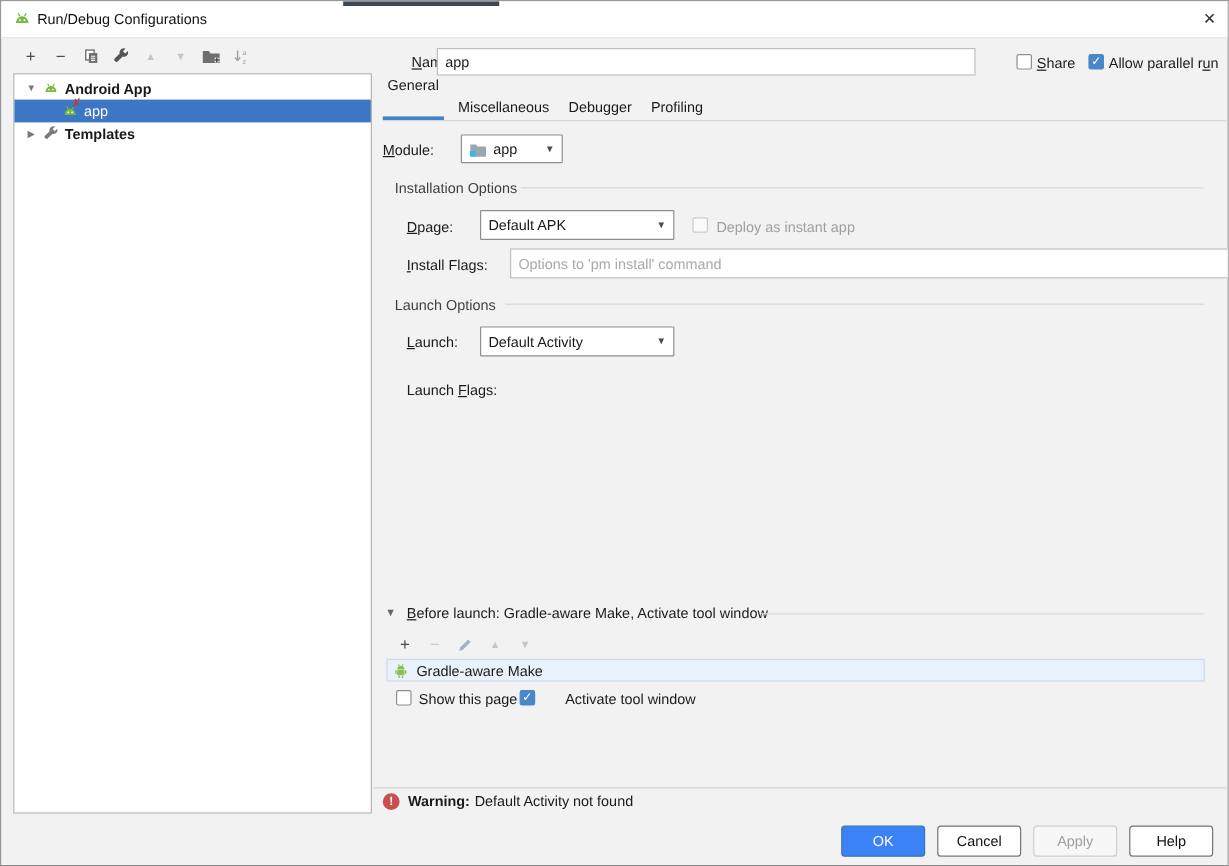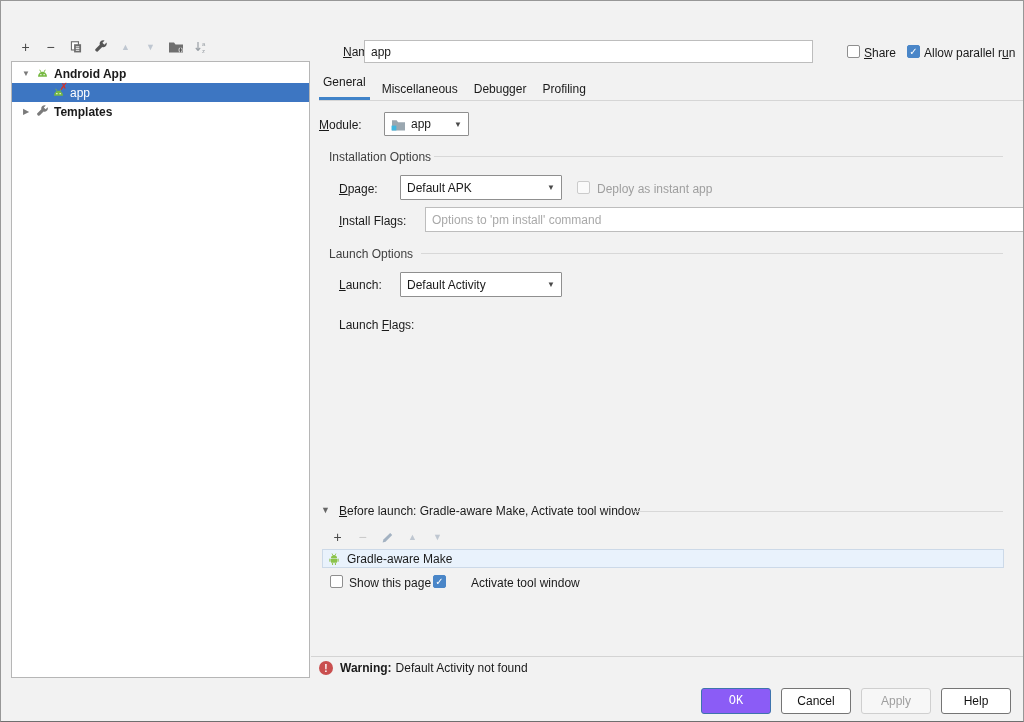--- a/index.html
+++ b/index.html
@@ -37,43 +37,57 @@
     display:flex;align-items:center;padding:0 6px;}
   .combo .cval{margin-left:5px;}
   .combo .arrow{margin-left:auto;font-size:8px;color:#4a4a4a;}
   .cb{position:absolute;width:13px;height:13px;box-sizing:border-box;border:1px solid #8f8f8f;background:#fff;border-radius:2px;
     display:flex;align-items:center;justify-content:center;font-size:10px;}
   .cb.checked{background:#4a86c8;border-color:#4a86c8;color:#fff;}
   .cb.disabled{border-color:#cbcbcb;background:#fafafa;}
   
   .tabbar{position:absolute;left:318px;top:78px;right:0;height:21px;border-bottom:1px solid #d6d6d6;display:flex;align-items:flex-end;}
   .tab{display:inline-block;padding:2px 4px 4px 4px;margin-right:8px;white-space:nowrap;}
-  .tab.active{border-bottom:3px solid #4083c9;padding-bottom:8px;}
+  .tab.active{border-bottom:3px solid #4083c9;padding-bottom:19px;}
   
   .bl-toolbar{position:absolute;left:324px;top:526px;height:20px;display:flex;align-items:center;}
   .task-row{position:absolute;left:321px;top:548px;width:682px;height:19px;box-sizing:border-box;background:#e9f2fc;border:1px solid #ccd9e8;
     display:flex;align-items:center;padding-left:4px;}
   .task-row .tlabel{margin-left:6px;}
   
   .warn-row{position:absolute;left:318px;top:660px;display:flex;align-items:center;}
   .warn-ic{width:14px;height:14px;border-radius:50%;background:#c94f4f;color:#fff;font-weight:bold;font-size:10px;
     display:flex;align-items:center;justify-content:center;margin-right:7px;}
   .warn-prefix{font-weight:bold;margin-right:4px;}
   
   .btn{position:absolute;top:687px;width:70px;height:26px;box-sizing:border-box;border-radius:3px;background:#fff;
     border:1px solid #757575;color:#111;display:flex;align-items:center;justify-content:center;font-size:12px;}
-  .btn.primary{background:#8b5cf6;border-color:#3e74ad;color:#fff;font-family:Liberation Mono, monospace;}
+  .btn.primary{background:#3b82f6;border-color:#3e74ad;color:#fff;}
   .btn.disabled{border-color:#cfcfcf;color:#9f9f9f;background:#f7f7f7;}
   svg{display:block;}
 </style>
 </head>
 <body>
 
 <div class="window">
 
+  <div class="titlebar">
+    <span class="title-icon">
+      <svg width="15" height="15" viewBox="0 0 16 16">
+        <path d="M2.5 12 C2.5 8.4 5 5.8 8 5.8 C11 5.8 13.5 8.4 13.5 12 Z" fill="#77b943"></path>
+        <line x1="4.6" y1="3.4" x2="5.9" y2="5.9" stroke="#77b943" stroke-width="1.2"></line>
+        <line x1="11.4" y1="3.4" x2="10.1" y2="5.9" stroke="#77b943" stroke-width="1.2"></line>
+        <circle cx="6" cy="9.4" r="0.9" fill="#fff"></circle>
+          <circle cx="10" cy="9.4" r="0.9" fill="#fff"></circle>
+      </svg>
+    </span>
+    <span class="title-text">Run/Debug Configurations</span>
+    <span class="close-btn">✕</span>
+    <span class="dark-strip"></span>
+  </div>
 
   <div class="lp-toolbar">
     <span class="tbi glyph-dark">+</span>
     <span class="tbi glyph-dark">−</span>
     <span class="tbi">
       <svg width="14" height="14" viewBox="0 0 16 16">
         <rect x="2.8" y="2" width="8" height="9.4" fill="#fff" stroke="#6e6e6e" stroke-width="1.3"></rect>
         <rect x="5.8" y="4.8" width="8" height="9.4" fill="#6e6e6e"></rect>
         <path d="M7.8 7.8 h4 M7.8 9.8 h4 M7.8 11.8 h4" stroke="#fff" stroke-width="1"></path>
       </svg>

